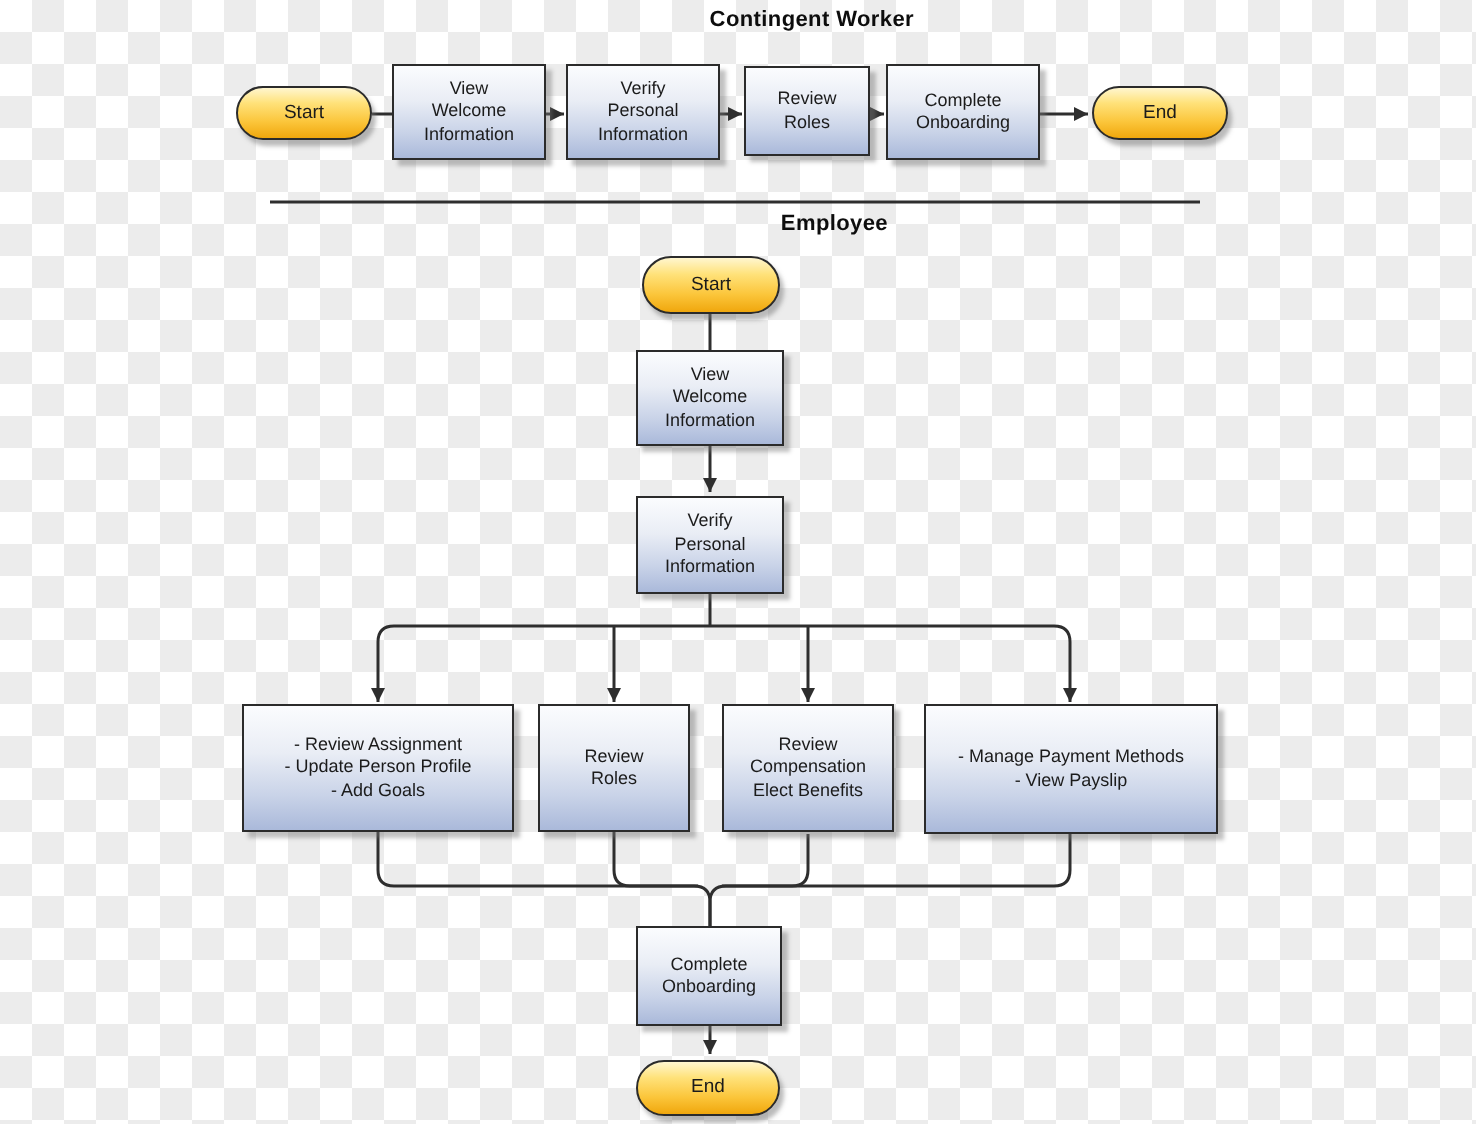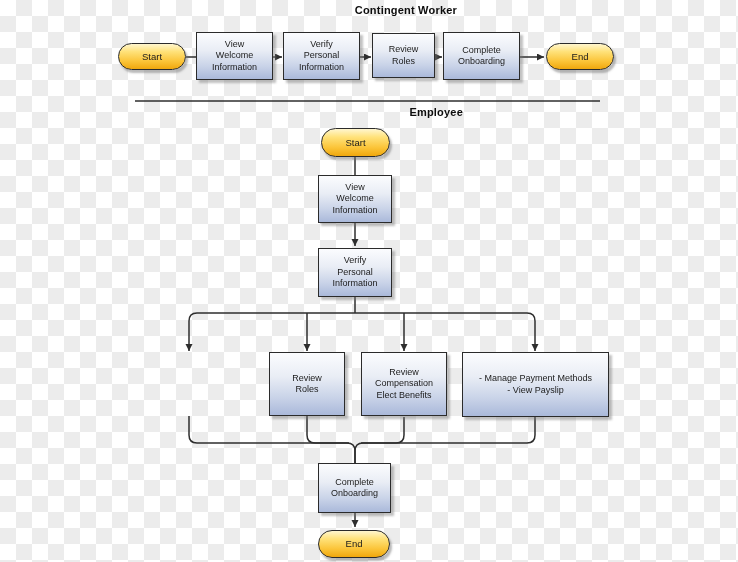--- a/index.html
+++ b/index.html
@@ -74,28 +74,31 @@
 Information</div>
   <div class="node task" style="left:283px;top:32px;width:77px;height:48px;">Verify
 Personal
 Information</div>
   <div class="node task" style="left:372px;top:33px;width:63px;height:45px;">Review
 Roles</div>
   <div class="node task" style="left:443px;top:32px;width:77px;height:48px;">Complete
 Onboarding</div>
   <div class="node terminal" style="left:546px;top:43px;width:68px;height:27px;">End</div>
 
-  <div class="title" style="left:263px;top:106px;width:200px;">Employee</div>
+  <div class="title" style="left:244px;top:106px;width:200px;">Employee</div>
   <div class="node terminal" style="left:321px;top:128px;width:69px;height:29px;">Start</div>
   <div class="node task" style="left:318px;top:175px;width:74px;height:48px;">View
 Welcome
 Information</div>
   <div class="node task" style="left:318px;top:248px;width:74px;height:49px;">Verify
 Personal
 Information</div>
+  <div class="node task" style="left:121px;top:352px;width:136px;height:64px;">- Review Assignment
+- Update Person Profile
+- Add Goals</div>
   <div class="node task" style="left:269px;top:352px;width:76px;height:64px;">Review
 Roles</div>
   <div class="node task" style="left:361px;top:352px;width:86px;height:64px;">Review
 Compensation
 Elect Benefits</div>
   <div class="node task" style="left:462px;top:352px;width:147px;height:65px;">- Manage Payment Methods
 - View Payslip</div>
   <div class="node task" style="left:318px;top:463px;width:73px;height:50px;">Complete
 Onboarding</div>
   <div class="node terminal" style="left:318px;top:530px;width:72px;height:28px;">End</div>

